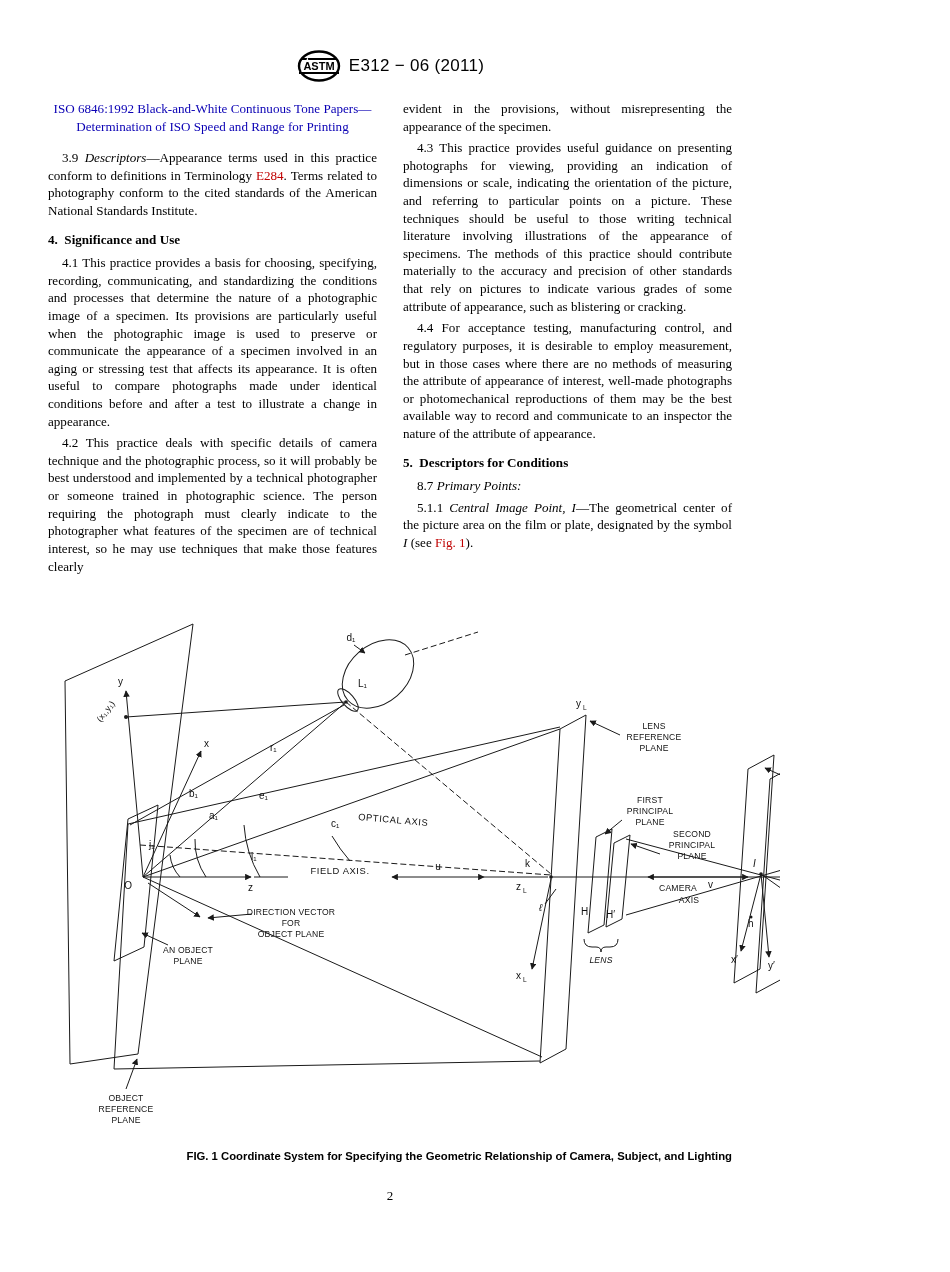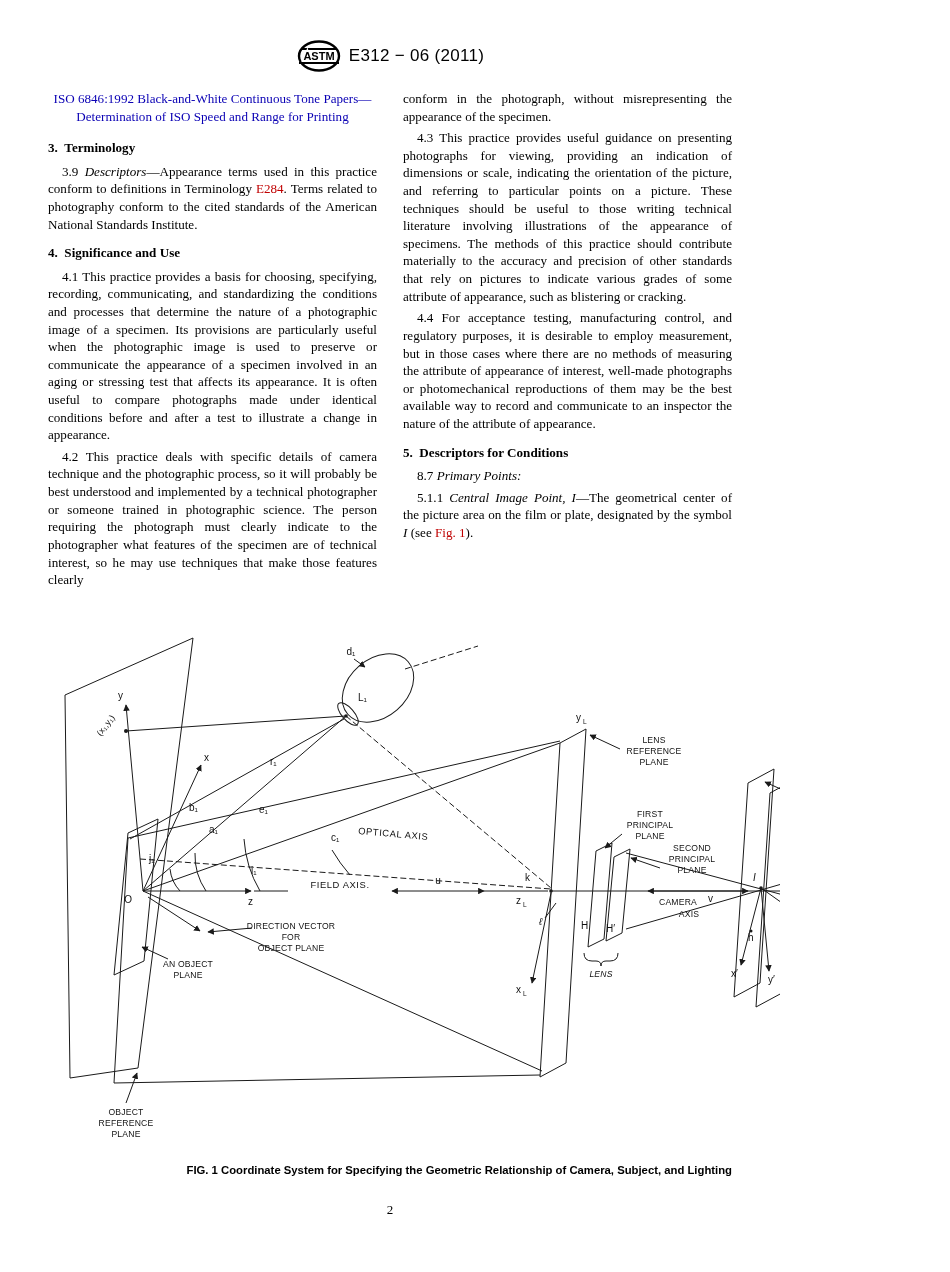--- a/index.html
+++ b/index.html
@@ -1,18 +1,18 @@
 <!DOCTYPE html>
 <html style="--external_link: #0a00b4; --internal_link: #c00000;"><head>
 <meta charset="utf-8">
 <style>
   *{margin:0;padding:0;box-sizing:border-box}
   html,body{background:#fff}
   body{width:950px;font-family:"Liberation Serif",serif;color:#000}
-  .page{width:780px;height:1272px;padding:38px 48px 0;position:relative;overflow:hidden;background:#fff}
+  .page{width:780px;height:1272px;padding:48px 48px 0;position:relative;overflow:hidden;background:#fff}
   .hdr{display:flex;justify-content:center;align-items:center;gap:7px;margin-bottom:16px}
   .desig{font-family:"Liberation Sans",sans-serif;font-weight:normal;font-size:17px;letter-spacing:.3px}
   .cols{display:flex;gap:26px}
   .col{flex:1;font-size:13.1px;line-height:1.345;text-align:justify}
   .ref{color:var(--external_link,#0a00b4);text-align:center;line-height:1.38;margin-bottom:13px;cursor:pointer}
   h3.sec{font-size:13.1px;font-weight:bold;margin:11px 0 6px;text-align:left}
   p.para{text-indent:14px;margin-top:4px}
   p.cont{text-indent:0;margin-top:0}
   .rs-i{font-style:italic}
   .rs-red{color:var(--internal_link,#c00000);cursor:pointer}
@@ -45,28 +45,27 @@
     </svg>
     <span class="desig">E312 − 06 (2011)</span>
   </div>
 
   <div class="cols">
     <div class="col">
       <div class="ref">
         <div>ISO 6846:1992 Black-and-White Continuous Tone Papers—</div>
         <div>Determination of ISO Speed and Range for Printing</div>
       </div>
-      <h3 class="sec">3.&nbsp;&nbsp;Terminology</h3>
       <p class="para"><span>3.9 </span><span class="rs-i">Descriptors</span><span>—Appearance terms used in this practice conform to definitions in Terminology </span><span class="rs-red">E284</span><span>. Terms related to photography conform to the cited standards of the American National Standards Institute.</span></p>
       <h3 class="sec">4.&nbsp;&nbsp;Significance and Use</h3>
       <p class="para">4.1 This practice provides a basis for choosing, specifying, recording, communicating, and standardizing the conditions and processes that determine the nature of a photographic image of a specimen. Its provisions are particularly useful when the photographic image is used to preserve or communicate the appearance of a specimen involved in an aging or stressing test that affects its appearance. It is often useful to compare photographs made under identical conditions before and after a test to illustrate a change in appearance.</p>
       <p class="para">4.2 This practice deals with specific details of camera technique and the photographic process, so it will probably be best understood and implemented by a technical photographer or someone trained in photographic science. The person requiring the photograph must clearly indicate to the photographer what features of the specimen are of technical interest, so he may use techniques that make those features clearly</p>
     </div>
     <div class="col">
-      <p class="cont">conform in the photograph, without misrepresenting the appearance of the specimen.</p>
+      <p class="cont">evident in the provisions, without misrepresenting the appearance of the specimen.</p>
       <p class="para">4.3 This practice provides useful guidance on presenting photographs for viewing, providing an indication of dimensions or scale, indicating the orientation of the picture, and referring to particular points on a picture. These techniques should be useful to those writing technical literature involving illustrations of the appearance of specimens. The methods of this practice should contribute materially to the accuracy and precision of other standards that rely on pictures to indicate various grades of some attribute of appearance, such as blistering or cracking.</p>
       <p class="para">4.4 For acceptance testing, manufacturing control, and regulatory purposes, it is desirable to employ measurement, but in those cases where there are no methods of measuring the attribute of appearance of interest, well-made photographs or photomechanical reproductions of them may be the best available way to record and communicate to an inspector the nature of the attribute of appearance.</p>
       <h3 class="sec">5.&nbsp;&nbsp;Descriptors for Conditions</h3>
       <p class="para"><span>8.7 </span><span class="rs-i">Primary Points:</span></p>
       <p class="para"><span>5.1.1 </span><span class="rs-i">Central Image Point, I</span><span>—The geometrical center of the picture area on the film or plate, designated by the symbol </span><span class="rs-i">I</span><span> (see </span><span class="rs-red">Fig. 1</span><span>).</span></p>
     </div>
   </div>
 
   <div class="fig">
     <svg width="880" height="530" viewBox="0 0 880 530">

